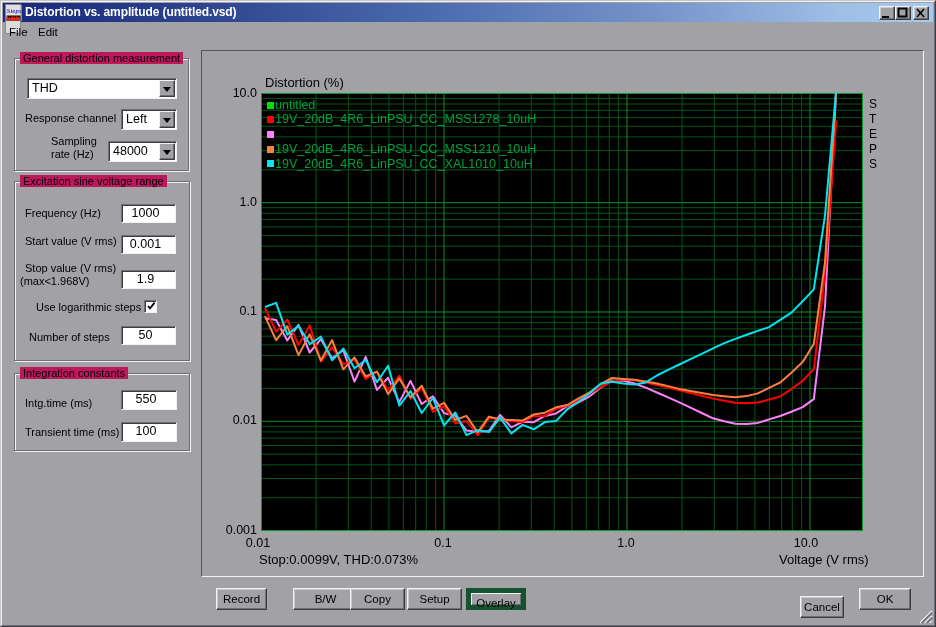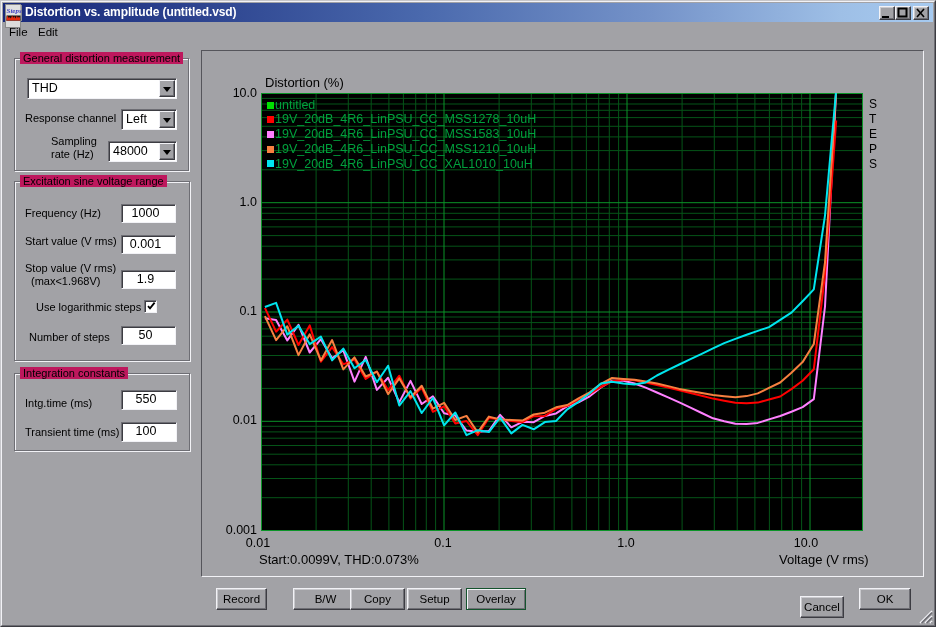--- a/index.html
+++ b/index.html
@@ -8,21 +8,21 @@
 
 .win{position:absolute;inset:0;background:#a2a2a6;
  border-top:1px solid #c6c6ca;border-left:1px solid #c6c6ca;
  border-right:1px solid #3c3c42;border-bottom:1px solid #3c3c42}
 .win-inner{position:absolute;inset:0;
  border-top:1px solid #f2f2f6;border-left:1px solid #f2f2f6;
  border-right:1px solid #6e6e74;border-bottom:1px solid #6e6e74}
 .titlebar{position:absolute;left:3px;top:3px;right:3px;height:19px;
  background:linear-gradient(to right,#18287a 0%,#2e4590 22%,#4a69ad 45%,#7593c9 70%,#9ebfe6 90%,#a6caf0 100%)}
 .title-text{position:absolute;left:22px;top:2px;color:#fff;font-size:12px;font-weight:bold;letter-spacing:-0.1px}
-.ticon{position:absolute;left:2px;top:1px;width:16px;height:24px;background:#dcdcdc;border:1px solid #888}
+.ticon{position:absolute;left:2px;top:1px;width:16px;height:30px;background:#dcdcdc;border:1px solid #888}
 .tbtn{position:absolute;top:3px;width:16px;height:14px;background:#a2a2a6;
  border-top:1px solid #f2f2f6;border-left:1px solid #f2f2f6;
  border-right:1px solid #3c3c42;border-bottom:1px solid #3c3c42;
  box-shadow:inset -1px -1px 0 #6e6e74, inset 1px 1px 0 #c9c9cd;
  font-size:9px;text-align:center;line-height:12px}
 
 .group{position:absolute;border:1px solid #6e6e74;box-shadow:1px 1px 0 #f2f2f6, inset 1px 1px 0 #f2f2f6}
 .glabel{position:absolute;top:-7px;left:5px;background:#be185d;padding:0 3px;font-size:11px;white-space:nowrap}
 .lbl{position:absolute;font-size:11px;white-space:nowrap}
 
@@ -40,21 +40,21 @@
  border-top:1px solid #f2f2f6;border-left:1px solid #f2f2f6;
  border-right:1px solid #3c3c42;border-bottom:1px solid #3c3c42;
  box-shadow:inset -1px -1px 0 #6e6e74}
 .cbtn:after{content:"";position:absolute;left:3px;top:6px;border:4px solid transparent;border-top:5px solid #000}
 
 .btn{position:absolute;background:#a2a2a6;height:22px;
  border-top:1px solid #f2f2f6;border-left:1px solid #f2f2f6;
  border-right:1px solid #3c3c42;border-bottom:1px solid #3c3c42;
  box-shadow:inset -1px -1px 0 #6e6e74, inset 1px 1px 0 #c9c9cd;
  font-size:11.5px;text-align:center;line-height:20px}
-.btn.default{border:1px solid #14532d;box-shadow:inset 1px 1px 0 #f2f2f6, inset -1px -1px 0 #6e6e74}
+.btn.default{border:5px solid #14532d;box-shadow:inset 1px 1px 0 #f2f2f6, inset -1px -1px 0 #6e6e74}
 
 .chartpanel{position:absolute;left:201px;top:50px;width:723px;height:527px;
  border-top:1px solid #55555b;border-left:1px solid #55555b;
  border-bottom:1px solid #f2f2f6;border-right:1px solid #f2f2f6;background:#a2a2a6}
 .plot{position:absolute;left:59px;top:42px;width:602px;height:438px;background:#000}
 .ylab{position:absolute;right:666px;font-size:12.5px;text-align:right;width:44px;line-height:15px}
 .xlab{position:absolute;top:485px;font-size:12.5px;text-align:center;width:40px}
 .leg{position:absolute;font-size:12.5px;color:#00a03c;white-space:nowrap;line-height:14px}
 .legsq{position:absolute;width:7px;height:7px}
 .steps{position:absolute;left:667px;width:12px;text-align:left;font-size:12px}
@@ -97,21 +97,21 @@
 <div class="combo" style="left:108px;top:141px;width:69px;height:21px">48000<span class="cbtn"></span></div>
 
 <div class="group" style="left:14px;top:181px;width:176px;height:180px">
   <div class="glabel">Excitation sine voltage range</div>
 </div>
 <div class="lbl" style="left:25px;top:207px">Frequency (Hz)</div>
 <div class="edit" style="left:121px;top:204px;width:55px;height:19px">1000</div>
 <div class="lbl" style="left:25px;top:235px">Start value (V rms)</div>
 <div class="edit" style="left:121px;top:235px;width:55px;height:19px">0.001</div>
 <div class="lbl" style="left:25px;top:262px">Stop value (V rms)</div>
-<div class="lbl" style="left:31px;top:275px">(max&lt;1.968V)</div>
+<div class="lbl" style="left:20px;top:275px">(max&lt;1.968V)</div>
 <div class="edit" style="left:121px;top:270px;width:55px;height:19px">1.9</div>
 <div class="lbl" style="left:36px;top:301px">Use logarithmic steps</div>
 <div class="edit" style="left:144px;top:300px;width:13px;height:13px;padding:0">
   <svg width="11" height="11" viewBox="0 0 11 11" style="display:block;margin:0 0 0 1px">
       <path d="M2 5.2 L4 7.4 L8.6 1.6" fill="none" stroke="#000" stroke-width="1.8"></path>
     </svg>
   </div>
 <div class="lbl" style="left:29px;top:331px">Number of steps</div>
 <div class="edit" style="left:121px;top:326px;width:55px;height:19px">50</div>
 
@@ -198,31 +198,30 @@
 <polyline fill="none" stroke="#ff80ff" stroke-width="2" stroke-linejoin="round" points="3.9,225.2 15.1,226.9 26.3,247.4 37.5,231.9 48.7,259.5 59.9,246.2 71.1,265.3 82.3,257.3 93.5,288.6 104.7,263.8 115.9,296.9 127.1,284.8 138.3,309.1 149.5,287.9 160.7,311.0 171.9,303.3 183.1,320.3 194.3,322.6 205.5,337.5 216.7,338.8 227.9,338.0 239.1,321.9 250.3,334.3 261.5,328.8 272.7,329.2 283.9,322.9 295.1,320.4 306.3,313.2 317.5,309.4 328.7,303.3 339.9,294.4 351.1,287.7 362.3,287.7 373.5,290.5 384.7,294.6 395.9,299.5 407.1,304.4 418.3,309.4 429.5,314.7 440.7,320.0 452.0,325.3 463.2,328.2 474.4,330.8 485.6,331.0 496.8,329.9 508.0,326.4 519.2,323.0 530.4,318.7 541.6,314.1 552.8,306.1 564.0,213.5 575.2,-3.0"></polyline>
 <polyline fill="none" stroke="#ff0000" stroke-width="2" stroke-linejoin="round" points="3.9,214.8 15.1,238.7 26.3,226.6 37.5,252.0 48.7,232.4 59.9,268.7 71.1,254.1 82.3,271.3 93.5,266.6 104.7,285.9 115.9,278.5 127.1,297.1 138.3,282.7 149.5,305.6 160.7,294.9 171.9,318.8 183.1,313.3 194.3,330.4 205.5,328.0 216.7,342.1 227.9,324.9 239.1,326.3 250.3,327.9 261.5,329.2 272.7,323.2 283.9,322.9 295.1,315.9 306.3,312.8 317.5,306.9 328.7,301.0 339.9,294.0 351.1,288.3 362.3,286.4 373.5,287.2 384.7,289.4 395.9,291.9 407.1,294.6 418.3,297.2 429.5,300.0 440.7,302.8 452.0,305.6 463.2,307.7 474.4,309.7 485.6,310.2 496.8,309.6 508.0,306.5 519.2,303.5 530.4,296.1 541.6,287.8 552.8,276.3 564.0,181.3 575.2,27.5"></polyline>
 <polyline fill="none" stroke="#f88040" stroke-width="2" stroke-linejoin="round" points="3.9,223.1 15.1,247.1 26.3,233.2 37.5,262.1 48.7,241.3 59.9,267.4 71.1,247.1 82.3,276.4 93.5,264.4 104.7,283.5 115.9,278.6 127.1,301.1 138.3,285.4 149.5,304.3 160.7,292.8 171.9,315.7 183.1,309.9 194.3,327.0 205.5,322.9 216.7,339.4 227.9,323.6 239.1,326.5 250.3,327.0 261.5,327.6 272.7,321.5 283.9,319.7 295.1,314.3 306.3,312.0 317.5,305.4 328.7,299.3 339.9,291.0 351.1,285.0 362.3,285.9 373.5,286.7 384.7,288.6 395.9,290.5 407.1,293.1 418.3,295.9 429.5,298.1 440.7,300.1 452.0,302.0 463.2,303.2 474.4,304.3 485.6,303.1 496.8,300.4 508.0,294.9 519.2,289.5 530.4,279.7 541.6,269.1 552.8,251.0 564.0,169.3 575.2,-3.0"></polyline>
 <polyline fill="none" stroke="#00e5ee" stroke-width="2" stroke-linejoin="round" points="3.9,214.0 15.1,209.9 26.3,241.6 37.5,232.7 48.7,251.1 59.9,243.6 71.1,267.4 82.3,255.6 93.5,275.2 104.7,267.0 115.9,289.2 127.1,272.7 138.3,312.6 149.5,298.1 160.7,320.0 171.9,305.0 183.1,332.3 194.3,319.5 205.5,342.1 216.7,337.2 227.9,339.1 239.1,324.6 250.3,340.4 261.5,331.9 272.7,336.3 283.9,329.1 295.1,327.9 306.3,316.3 317.5,308.8 328.7,300.2 339.9,290.5 351.1,288.8 362.3,290.4 373.5,291.4 384.7,289.4 395.9,282.5 407.1,276.9 418.3,271.5 429.5,266.1 440.7,260.8 452.0,255.4 463.2,250.1 474.4,245.9 485.6,241.7 496.8,237.9 508.0,234.1 519.2,226.9 530.4,219.6 541.6,208.2 552.8,196.4 564.0,122.6 575.2,-3.0"></polyline>
     </svg>
     <div class="legsq" style="left:6px;top:9px;background:#00e000"></div>
     <div class="leg" style="left:14px;top:5px">untitled</div>
     <div class="legsq" style="left:6px;top:23px;background:#ff0000"></div>
     <div class="leg" style="left:14px;top:19px">19V_20dB_4R6_LinPSU_CC_MSS1278_10uH</div>
     <div class="legsq" style="left:6px;top:38px;background:#ff80ff"></div>
-    <div class="leg" style="left:14px;top:34px">19V_20dB_4R6_LinPSU_CC_MSS1583_10uH</div>
     <div class="legsq" style="left:6px;top:53px;background:#f88040"></div>
     <div class="leg" style="left:14px;top:49px">19V_20dB_4R6_LinPSU_CC_MSS1210_10uH</div>
     <div class="legsq" style="left:6px;top:67px;background:#00e5ee"></div>
     <div class="leg" style="left:14px;top:64px">19V_20dB_4R6_LinPSU_CC_XAL1010_10uH</div>
   </div>
   <div class="xlab" style="left:36px">0.01</div>
   <div class="xlab" style="left:221px">0.1</div>
   <div class="xlab" style="left:404px">1.0</div>
   <div class="xlab" style="left:584px">10.0</div>
-  <div class="lbl" style="left:57px;top:501px;font-size:13px">Start:0.0099V, THD:0.073%</div>
+  <div class="lbl" style="left:57px;top:501px;font-size:13px">Stop:0.0099V, THD:0.073%</div>
   <div class="lbl" style="left:577px;top:501px;font-size:13px">Voltage (V rms)</div>
   <div class="steps" style="top:46px">S</div>
   <div class="steps" style="top:61px">T</div>
   <div class="steps" style="top:76px">E</div>
   <div class="steps" style="top:91px">P</div>
   <div class="steps" style="top:106px">S</div>
 </div>
 
 <div class="btn" style="left:216px;top:588px;width:51px">Record</div>
 <div class="btn" style="left:293px;top:588px;width:65px">B/W</div>

